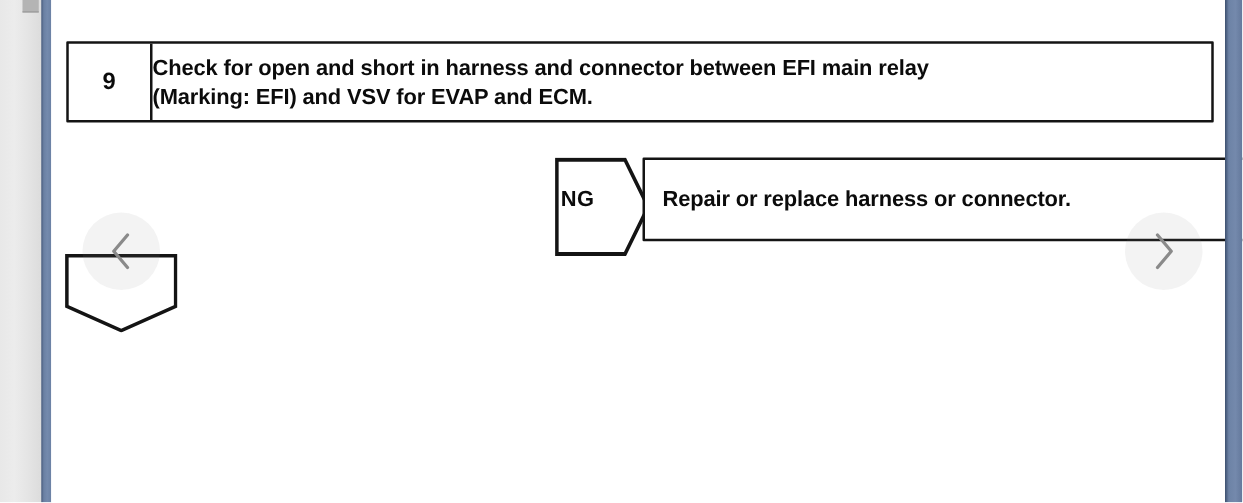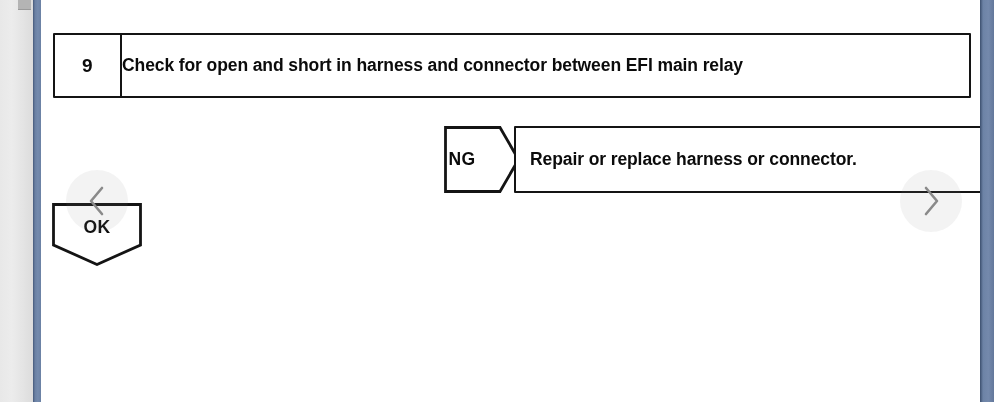--- a/index.html
+++ b/index.html
@@ -97,21 +97,21 @@
     font-weight: bold;
     line-height: 1.26;
     color: #0b0b0b;
     letter-spacing: -0.1px;
   }
 
   
   #ng-tag {
     position: absolute;
     left: 391px; top: 126px;
-    width: 76px; height: 67px; padding-left: 12px;
+    width: 76px; height: 79px; padding-left: 12px;
   }
   #ng-tag svg { display: block; width: 100%; height: 100%; }
   #ng-tag .ng-label {
     position: absolute;
     left: 0; top: 0;
     width: 60px; height: 67px;
     display: flex;
     align-items: center;
     justify-content: center;
     font-size: 17.5px;
@@ -194,40 +194,40 @@
 
   <div class="page">
 
     <div class="sbox" id="step-row">
       <div id="step-number-cell">
         <span class="num">9</span>
       </div>
       <div id="step-text-cell">
         <div class="step-text">
           <span>Check for open and short in harness and connector between EFI main relay</span><br>
+          <span>(Marking: EFI) and VSV for EVAP and ECM.</span>
         </div>
       </div>
     </div>
 
     <div id="ng-tag">
       <svg viewBox="0 0 76 67" preserveAspectRatio="none" aria-hidden="true">
         <polygon points="1.5,1.5 56,1.5 74.5,33.5 56,65.5 1.5,65.5" fill="#ffffff" stroke="#141414" stroke-width="2.8" stroke-linejoin="miter"></polygon>
       </svg>
       <span class="ng-label">NG</span>
     </div>
 
     <div class="sbox" id="repair-box">
       <span class="box-text">Repair or replace harness or connector.</span>
     </div>
 
     <div id="ok-tag">
       <svg viewBox="0 0 90 63" preserveAspectRatio="none" aria-hidden="true">
         <polygon points="1.5,1.5 88.5,1.5 88.5,42 45,61.5 1.5,42" fill="#ffffff" stroke="#141414" stroke-width="2.8" stroke-linejoin="miter"></polygon>
       </svg>
-      <span class="ok-label">OK</span>
     </div>
 
 
   </div>
 
   <div class="right-rail"></div>
 
   <button class="nav-btn" id="nav-prev" aria-label="Previous page">
     <span>
       <svg width="26" height="34" viewBox="0 0 26 34" aria-hidden="true">

